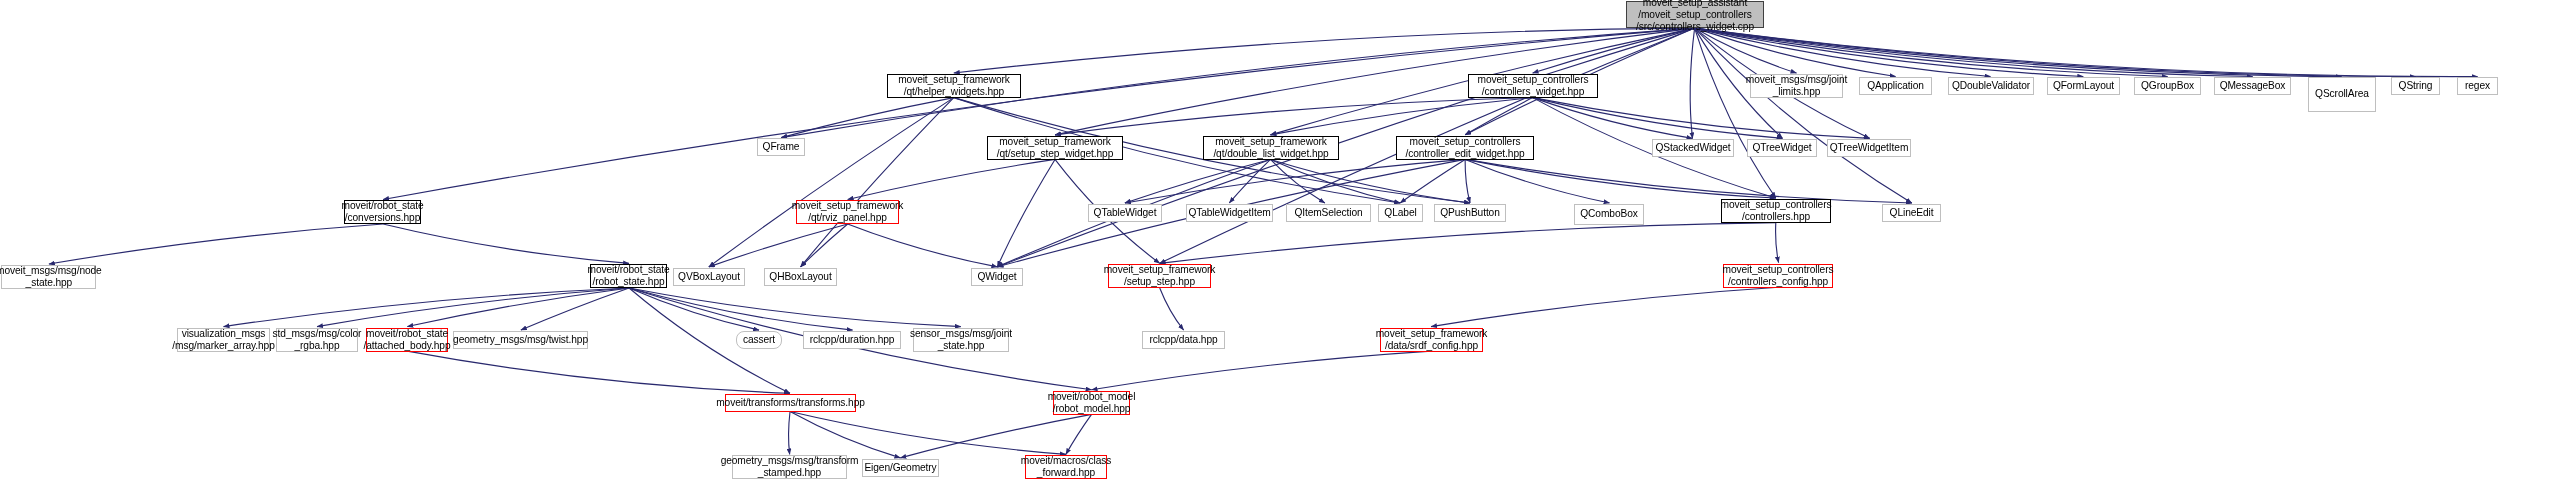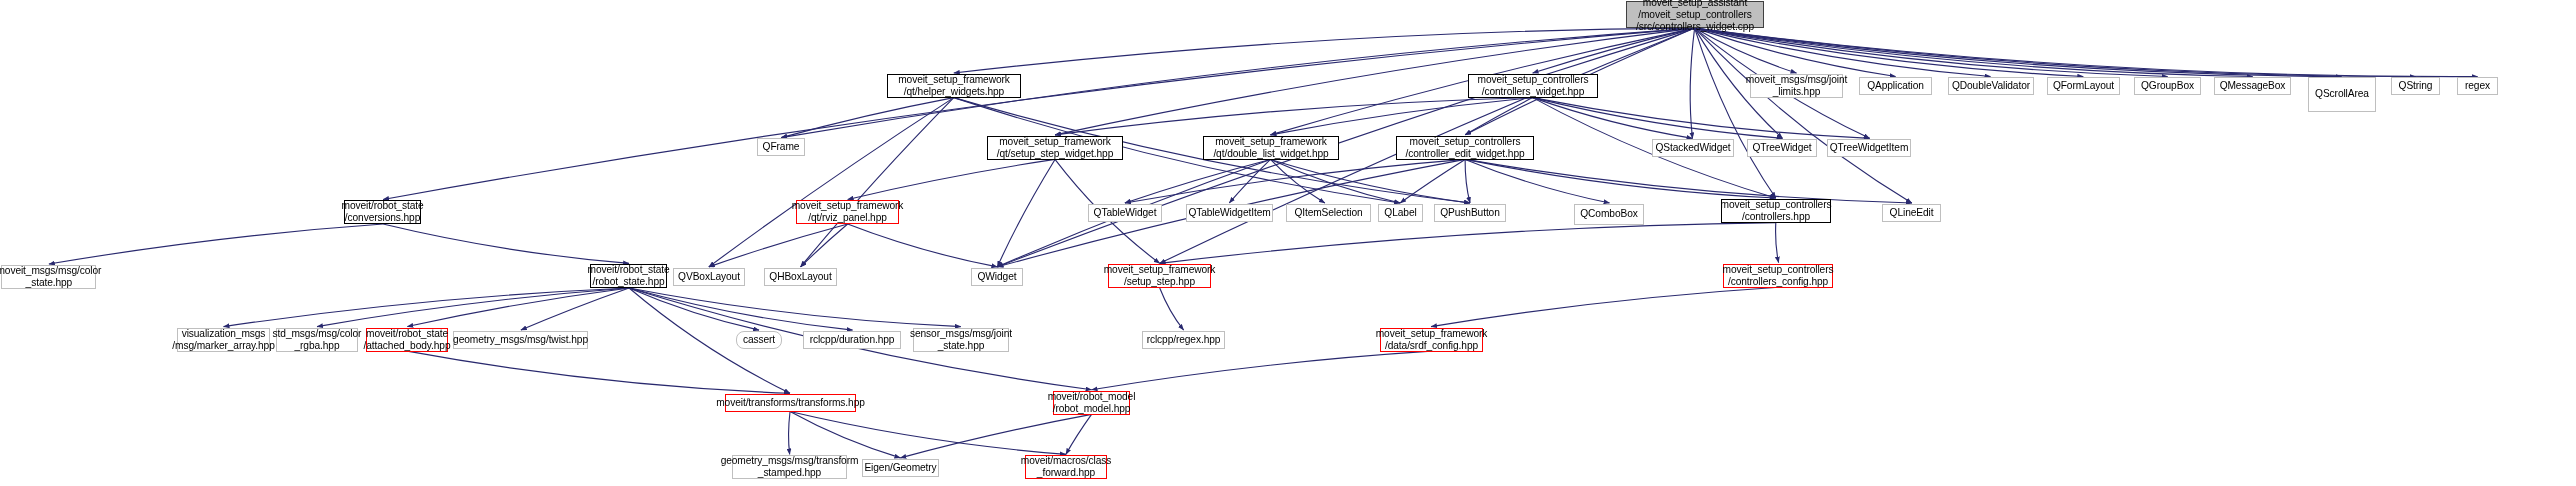--- a/index.html
+++ b/index.html
@@ -172,21 +172,21 @@
 /qt/rviz_panel.hpp</div>
       <div class="node default" style="left: 1088px; top: 204px; width: 74px; height: 17.6px;">QTableWidget</div>
       <div class="node default" style="left: 1186px; top: 204px; width: 87px; height: 17.6px;">QTableWidgetItem</div>
       <div class="node default" style="left: 1286px; top: 204px; width: 85px; height: 17.6px;">QItemSelection</div>
       <div class="node default" style="left: 1378px; top: 204px; width: 45px; height: 17.6px;">QLabel</div>
       <div class="node default" style="left: 1434px; top: 204px; width: 72px; height: 17.6px;">QPushButton</div>
       <div class="node default" style="left: 1574px; top: 204px; width: 70px; height: 21px;">QComboBox</div>
       <div class="node black" style="left: 1721px; top: 199px; width: 110px; height: 24px;">moveit_setup_controllers
 /controllers.hpp</div>
       <div class="node default" style="left: 1882px; top: 204px; width: 59px; height: 17.6px;">QLineEdit</div>
-      <div class="node default" style="left: 1.4px; top: 265px; width: 95px; height: 24px;">moveit_msgs/msg/color
+      <div class="node default" style="left: 1.4px; top: 265px; width: 95px; height: 24px;">moveit_msgs/msg/node
 _state.hpp</div>
       <div class="node black" style="left: 590px; top: 264px; width: 77px; height: 24px;">moveit/robot_state
 /robot_state.hpp</div>
       <div class="node default" style="left: 673px; top: 268px; width: 72px; height: 17.6px;">QVBoxLayout</div>
       <div class="node default" style="left: 764px; top: 268px; width: 73px; height: 17.6px;">QHBoxLayout</div>
       <div class="node default" style="left: 971px; top: 268px; width: 52px; height: 17.6px;">QWidget</div>
       <div class="node red" style="left: 1108px; top: 264px; width: 103px; height: 24px;">moveit_setup_framework
 /setup_step.hpp</div>
       <div class="node red" style="left: 1723px; top: 264px; width: 110px; height: 24px;">moveit_setup_controllers
 /controllers_config.hpp</div>
@@ -194,21 +194,21 @@
 /msg/marker_array.hpp</div>
       <div class="node default" style="left: 276px; top: 328px; width: 82px; height: 24px;">std_msgs/msg/color
 _rgba.hpp</div>
       <div class="node red" style="left: 366px; top: 328px; width: 82px; height: 24px;">moveit/robot_state
 /attached_body.hpp</div>
       <div class="node default" style="left: 453px; top: 331px; width: 135px; height: 17.6px;">geometry_msgs/msg/twist.hpp</div>
       <div class="node default" style="left: 736px; top: 331px; width: 46px; height: 17.6px; border-radius: 8px;">cassert</div>
       <div class="node default" style="left: 803px; top: 331px; width: 98px; height: 17.6px;">rclcpp/duration.hpp</div>
       <div class="node default" style="left: 913px; top: 328px; width: 96px; height: 24px;">sensor_msgs/msg/joint
 _state.hpp</div>
-      <div class="node default" style="left: 1142px; top: 331px; width: 83px; height: 17.6px;">rclcpp/regex.hpp</div>
+      <div class="node default" style="left: 1142px; top: 331px; width: 83px; height: 17.6px;">rclcpp/data.hpp</div>
       <div class="node red" style="left: 1380px; top: 328px; width: 103px; height: 24px;">moveit_setup_framework
 /data/srdf_config.hpp</div>
       <div class="node red" style="left: 725px; top: 394px; width: 131px; height: 17.6px;">moveit/transforms/transforms.hpp</div>
       <div class="node red" style="left: 1053px; top: 391px; width: 77px; height: 24px;">moveit/robot_model
 /robot_model.hpp</div>
       <div class="node default" style="left: 732px; top: 455px; width: 115px; height: 24px;">geometry_msgs/msg/transform
 _stamped.hpp</div>
       <div class="node default" style="left: 862px; top: 459px; width: 77px; height: 17.6px;">Eigen/Geometry</div>
       <div class="node red" style="left: 1025px; top: 455px; width: 82px; height: 24px;">moveit/macros/class
 _forward.hpp</div>

